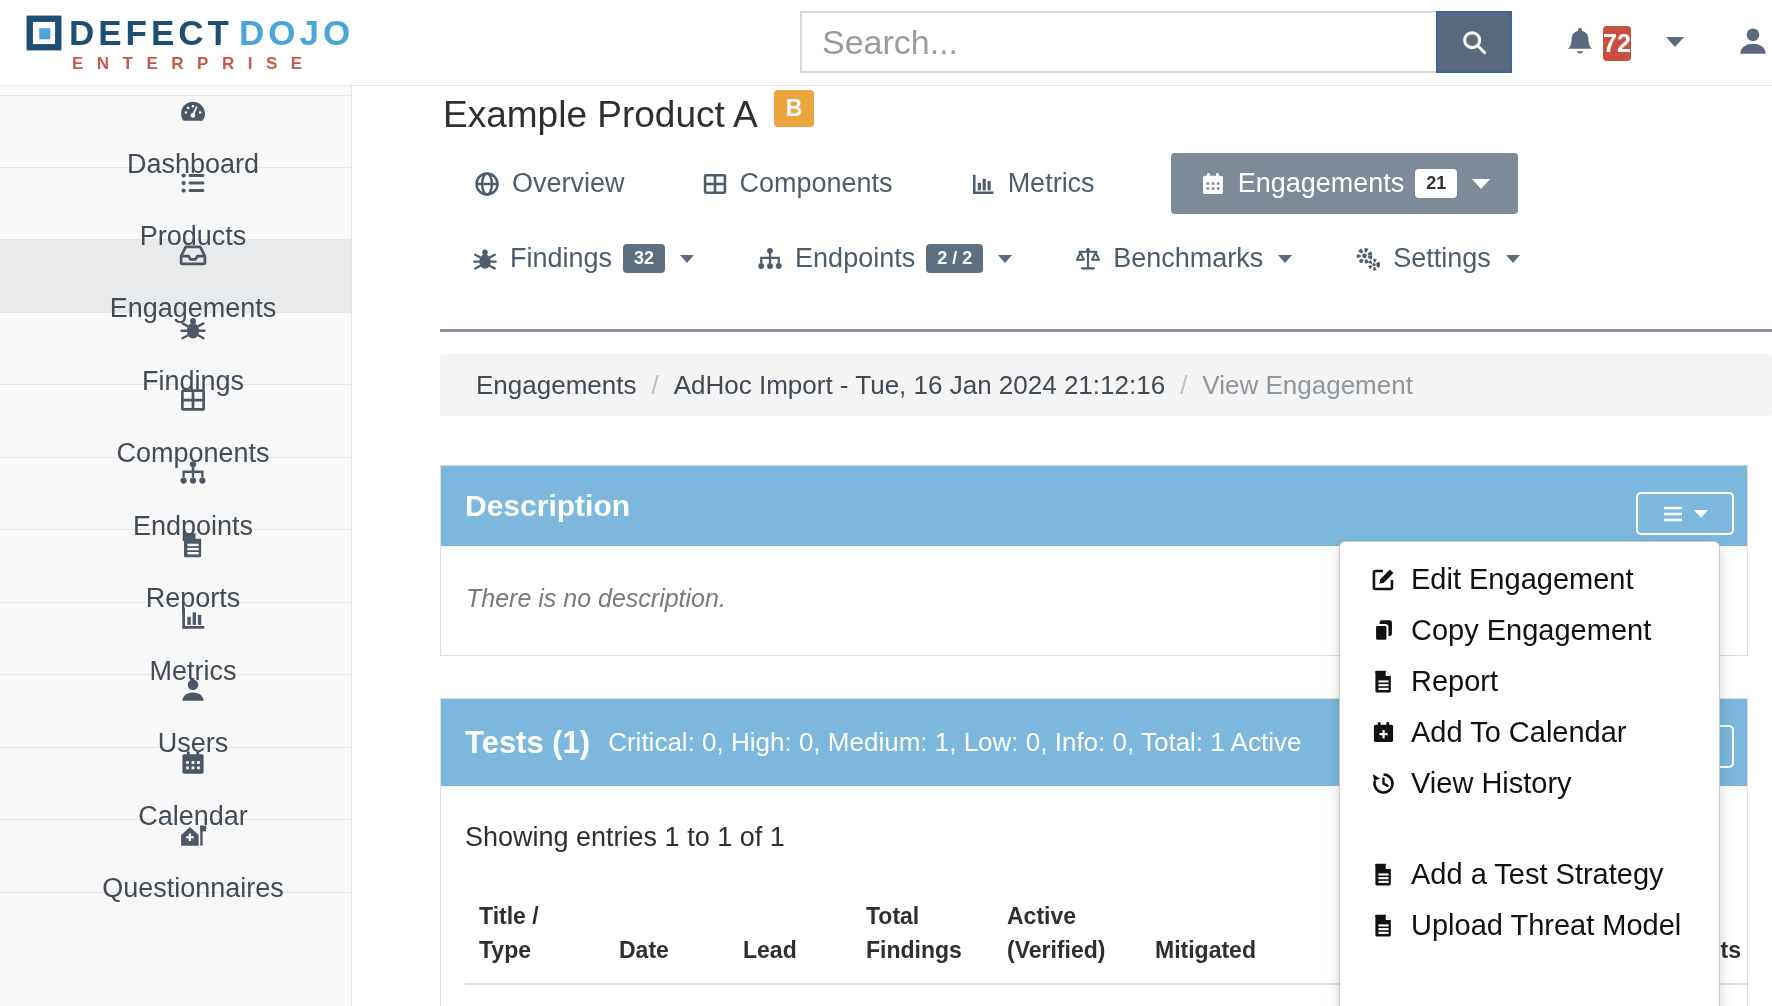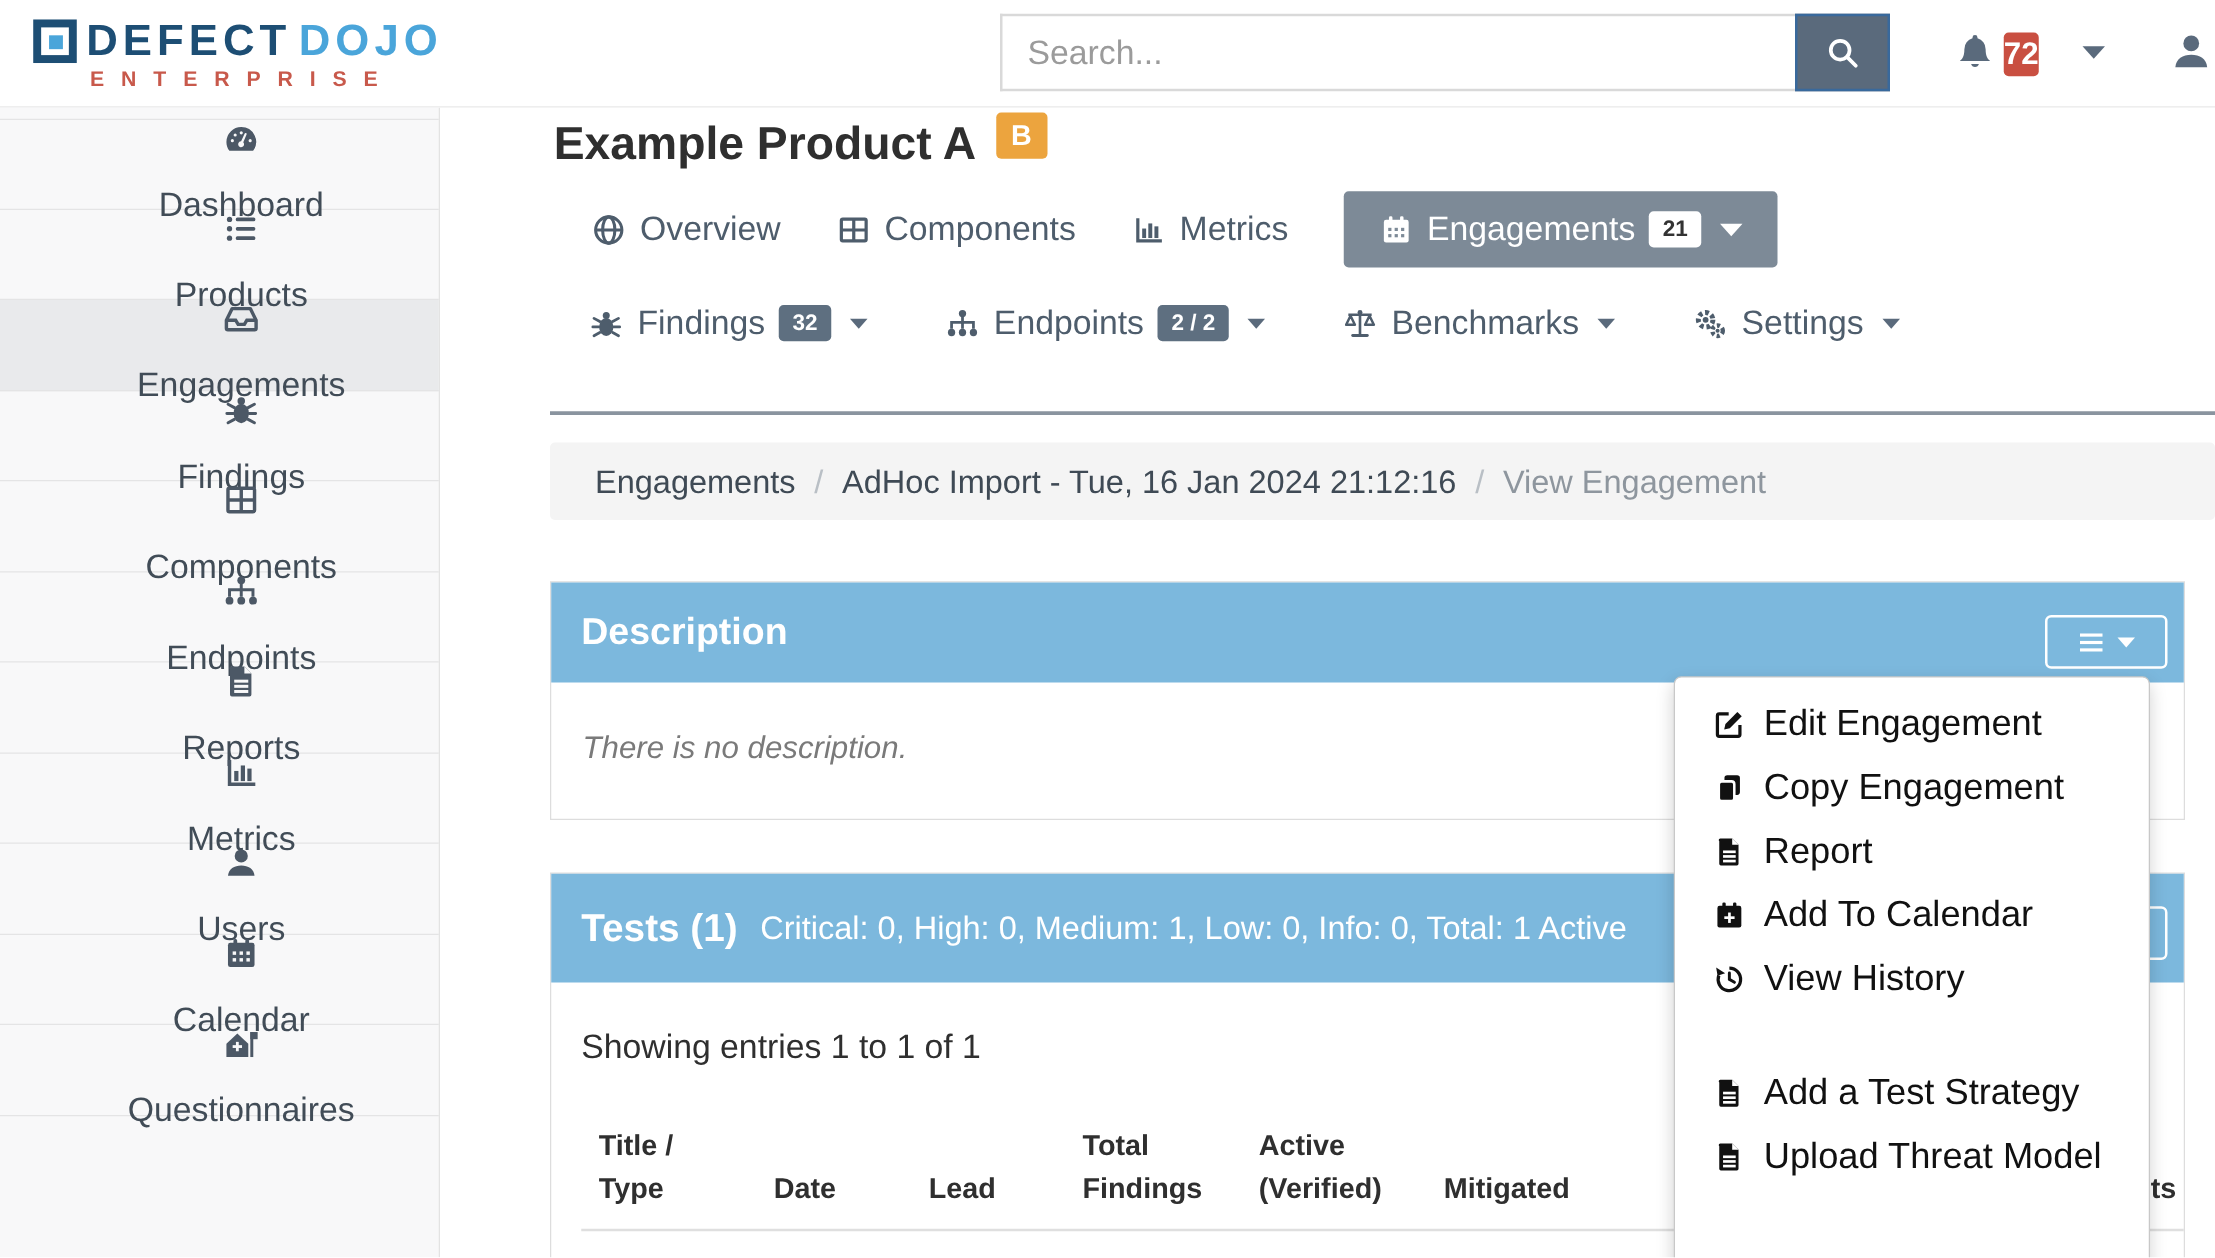--- a/index.html
+++ b/index.html
@@ -12,21 +12,21 @@
     border-bottom:1px solid #e9e9e9; z-index:10; }
   .logo { position:absolute; left:25px; top:13px; }
   .logo-row { display:flex; align-items:center; gap:6px; }
   .logo-mark { width:38px; height:38px; }
   .logo-defect { font-size:35px; font-weight:bold; letter-spacing:4px; color:#1d4e74; }
   .logo-dojo { font-size:35px; font-weight:bold; letter-spacing:4px; color:#4aa5da; }
   .logo-sub { font-size:17px; font-weight:bold; letter-spacing:13.5px; color:#c8594b; margin-top:1px; margin-left:47px; }
 
   .search-wrap { position:absolute; left:800px; top:11px; display:flex; }
   .search-input { width:636px; height:62px; border:2px solid #d9d9d9; border-right:none;
-    font-size:27px; color:#737373; padding:0 20px; outline:none; font-family:"Liberation Sans",sans-serif; }
+    font-size:34px; color:#737373; padding:0 20px; outline:none; font-family:"Liberation Sans",sans-serif; }
   .search-input::placeholder { color:#9b9b9b; }
   .search-btn { width:76px; height:62px; background:#5a6a7c; border:2px solid #39699c;
     display:flex; align-items:center; justify-content:center; color:#fff; cursor:pointer; }
 
   .bell { position:absolute; left:1563px; top:22px; width:34px; height:38px; color:#5a6a7c; }
   .notif-badge { position:absolute; left:1603px; top:26px; background:#c94f41; color:#fff;
     font-size:25px; font-weight:bold; padding:3px 0; border-radius:4px; }
   .notif-caret { position:absolute; left:1666px; top:37px; color:#5a6a7c; }
   .user-icon { position:absolute; left:1735px; top:21px; width:36px; height:40px; color:#5a6a7c; }
 
@@ -41,25 +41,25 @@
     border-bottom:1px solid #e4e4e5; cursor:pointer;flex-direction:column; }
   .side-item:first-child { border-top:1px solid #e4e4e5; }
   .side-item.active { background:#e9eaec; }
   .side-item .sicon { width:30px; height:30px; color:#4c5866; flex:0 0 auto; }
   .side-item .slabel { font-size:27px; color:#414c57; }
 
   
   .main { position:absolute; left:353px; top:86px; width:1419px; height:920px; background:#fff; }
 
   .page-title-row { position:absolute; left:90px; top:8px; display:flex; align-items:flex-start; gap:16px; }
-  .page-title { font-size:37px; font-weight:bold; color:#2f2f2f; }
+  .page-title { font-size:37px; font-weight:normal; color:#2f2f2f; }
   .grade-badge { background:#eca43e; color:#fff; font-size:23px; font-weight:bold;
     padding:5px 12px; border-radius:4px; transform:translateY(-4px); }
 
-  .tabrow1 { position:absolute; left:90px; top:64px; height:67px; display:flex; align-items:center; gap:44px; padding-left:30px; }
+  .tabrow1 { position:absolute; left:90px; top:64px; height:67px; display:flex; align-items:center; gap:76px; padding-left:30px; }
   .tabrow2 { position:absolute; left:90px; top:139px; height:67px; display:flex; align-items:center; gap:62px; padding-left:28px; }
   .tab { display:flex; align-items:center; gap:11px; color:#4e5d6c; font-size:27px; cursor:pointer; white-space:nowrap; }
   .tab .ticon { width:28px; height:28px; }
   .tab.active { background:#7d8a97; color:#fff; border-radius:4px; padding:15px 28px; }
   .tab-badge { background:#5e6f80; color:#fff; font-size:18px; font-weight:bold; padding:4px 11px; border-radius:4px; }
   .tab.active .tab-badge { background:#fff; color:#333; }
   .tab .caret { color:#5a6a7c; margin-left:4px; }
   .tab.active .caret { color:#fff; }
 
   .tab-underline { position:absolute; left:87px; top:243px; width:1332px; height:3px; background:#8a949f; }

